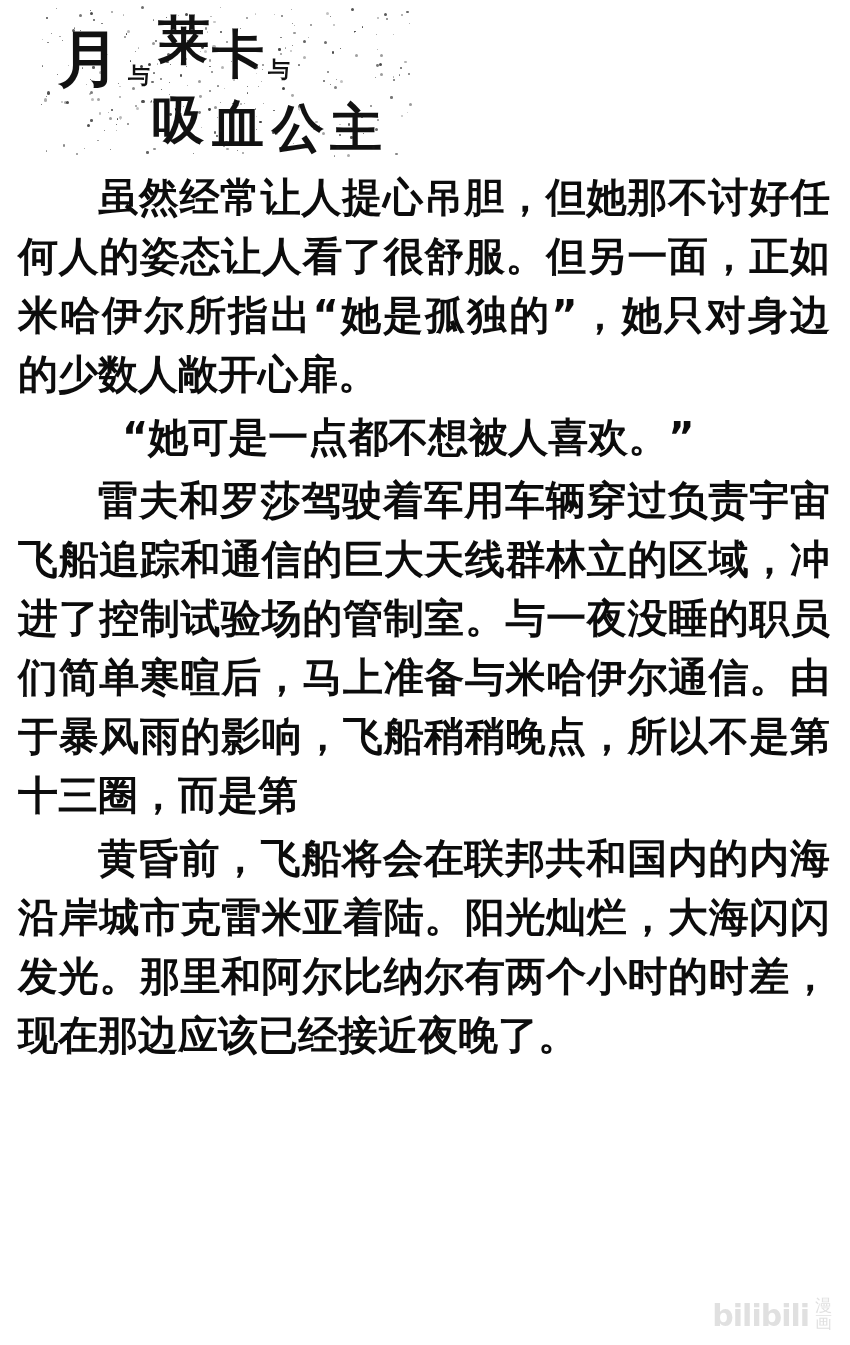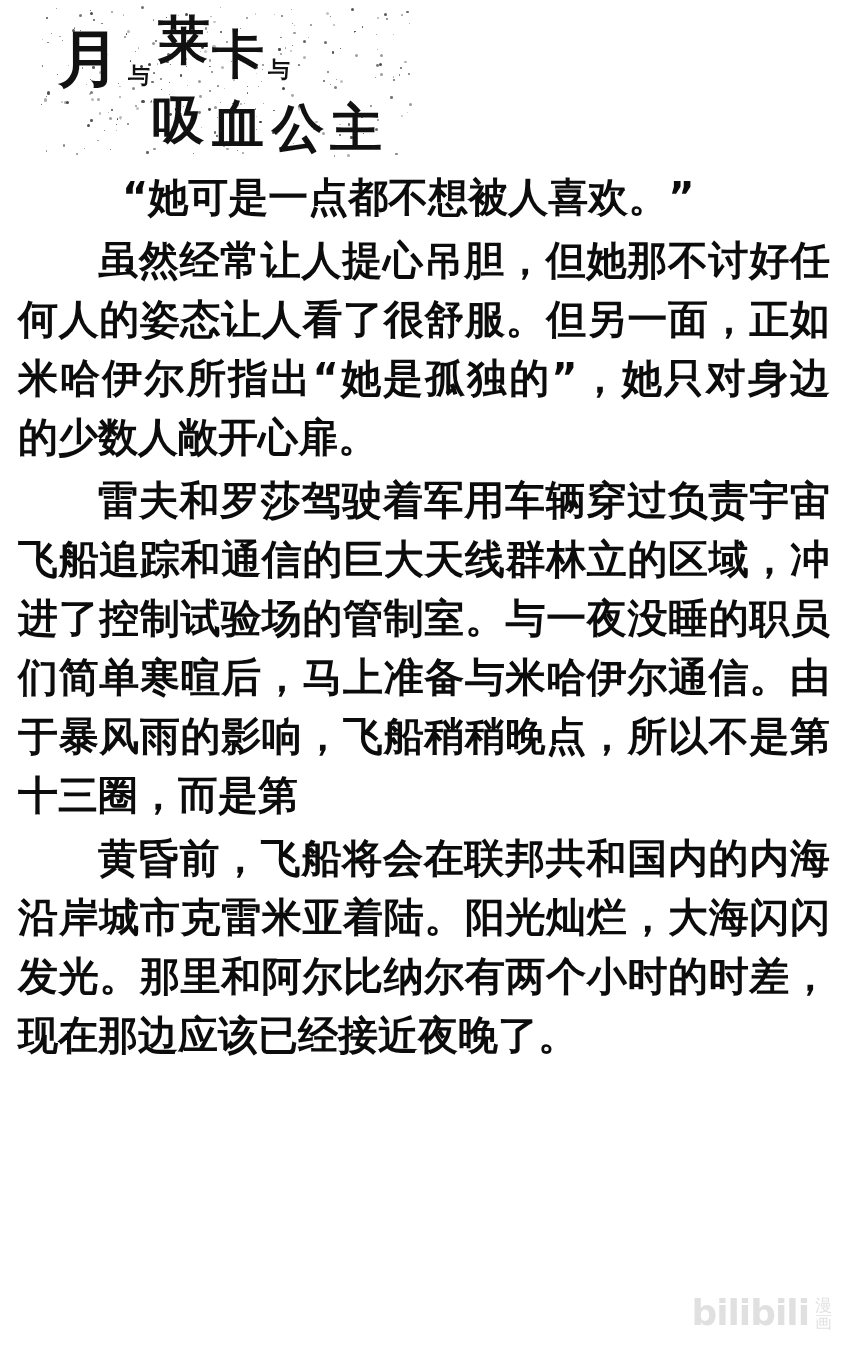--- a/index.html
+++ b/index.html
@@ -80,21 +80,21 @@
     position: absolute;
     right: 18px;
     bottom: 12px;
     display: flex;
     align-items: flex-end;
     gap: 6px;
     opacity: 0.30;
     user-select: none;
   }
   #watermark .wm-main {
-    font-size: 36px;
+    font-size: 30px;
     font-weight: 700;
     letter-spacing: -1px;
     color: #9a9a9a;
     font-family: "DejaVu Sans", "Liberation Sans", sans-serif;
   }
   #watermark .wm-sub {
     font-size: 17px;
     line-height: 17px;
     color: #9a9a9a;
     text-align: center;
@@ -372,22 +372,22 @@
       <i class="speck" style="width: 3px; height: 3px; left: 293.7px; top: 80.3px; opacity: 0.55;"></i>
       <i class="speck" style="width: 3.2px; height: 3.2px; left: 299.5px; top: 73.7px; opacity: 0.27;"></i>
       <i class="speck" style="width: 0.9px; height: 0.9px; left: 159.8px; top: 45.4px; opacity: 0.48;"></i>
       <i class="speck" style="width: 1px; height: 1px; left: 352.5px; top: 28px; opacity: 0.35;"></i>
       <i class="speck" style="width: 1.6px; height: 1.6px; left: 183.5px; top: 81.9px; opacity: 0.33;"></i>
       <i class="speck" style="width: 0.8px; height: 0.8px; left: 222.5px; top: 97.4px; opacity: 0.55;"></i>
     </div>
 </div>
 
 <div id="body-text">
+  <p class="para indent">虽然经常让人提心吊胆，但她那不讨好任何人的姿态让人看了很舒服。但另一面，正如米哈伊尔所指出“她是孤独的”，她只对身边的少数人敞开心扉。</p>
   <p class="para center-q">“她可是一点都不想被人喜欢。”</p>
-  <p class="para indent">虽然经常让人提心吊胆，但她那不讨好任何人的姿态让人看了很舒服。但另一面，正如米哈伊尔所指出“她是孤独的”，她只对身边的少数人敞开心扉。</p>
   <p class="para indent">雷夫和罗莎驾驶着军用车辆穿过负责宇宙飞船追踪和通信的巨大天线群林立的区域，冲进了控制试验场的管制室。与一夜没睡的职员们简单寒暄后，马上准备与米哈伊尔通信。由于暴风雨的影响，飞船稍稍晚点，所以不是第十三圈，而是第</p>
   <p class="para indent">黄昏前，飞船将会在联邦共和国内的内海沿岸城市克雷米亚着陆。阳光灿烂，大海闪闪发光。那里和阿尔比纳尔有两个小时的时差，现在那边应该已经接近夜晚了。</p>
 </div>
 
 <div id="watermark">
   <span class="wm-main">bilibili</span>
   <span class="wm-sub">
     <span>漫</span><br>
     <span>画</span>
   </span>

